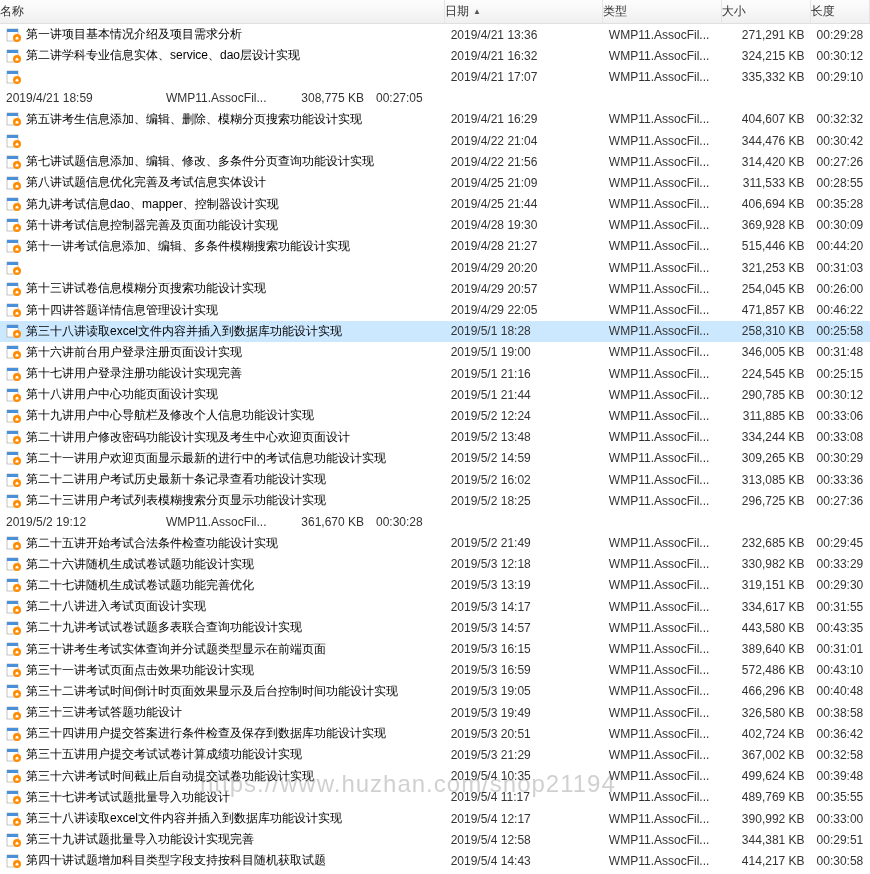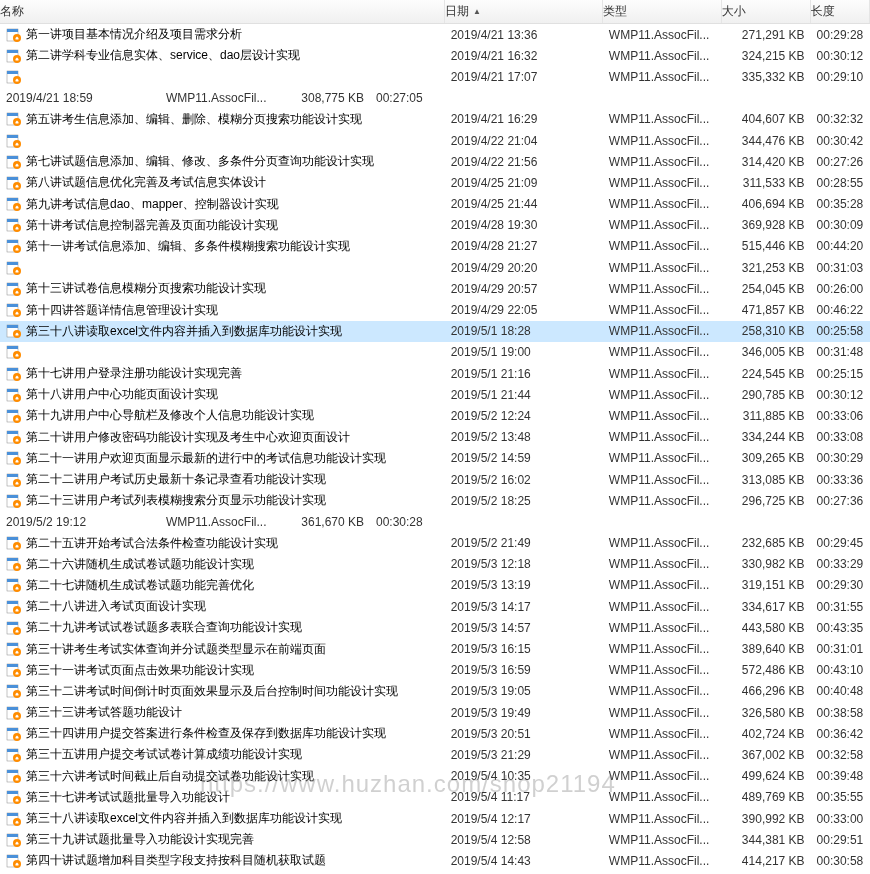--- a/index.html
+++ b/index.html
@@ -313,20 +313,21 @@
       <div class="cell length">00:25:58</div>
     </div>
     <div class="row">
       <div class="cell name">
         <span class="file-icon"><svg viewBox="0 0 16 16">
             <rect x="1" y="2" width="11" height="12" fill="#fff" stroke="#888" stroke-width="0.5"></rect>
             <rect x="1" y="2" width="11" height="3" fill="#4a90d9"></rect>
             <circle cx="11" cy="11" r="4" fill="#ff8c00"></circle>
             <path d="M9.5 11 L11 9.5 L12.5 11 L12.5 12.5 L9.5 12.5 Z" fill="#fff"></path>
           </svg></span>
+        <span>第十六讲前台用户登录注册页面设计实现</span>
       </div>
       <div class="cell date">2019/5/1 19:00</div>
       <div class="cell type">WMP11.AssocFil...</div>
       <div class="cell size">346,005 KB</div>
       <div class="cell length">00:31:48</div>
     </div>
     <div class="row">
       <div class="cell name">
         <span class="file-icon"><svg viewBox="0 0 16 16">
             <rect x="1" y="2" width="11" height="12" fill="#fff" stroke="#888" stroke-width="0.5"></rect>

